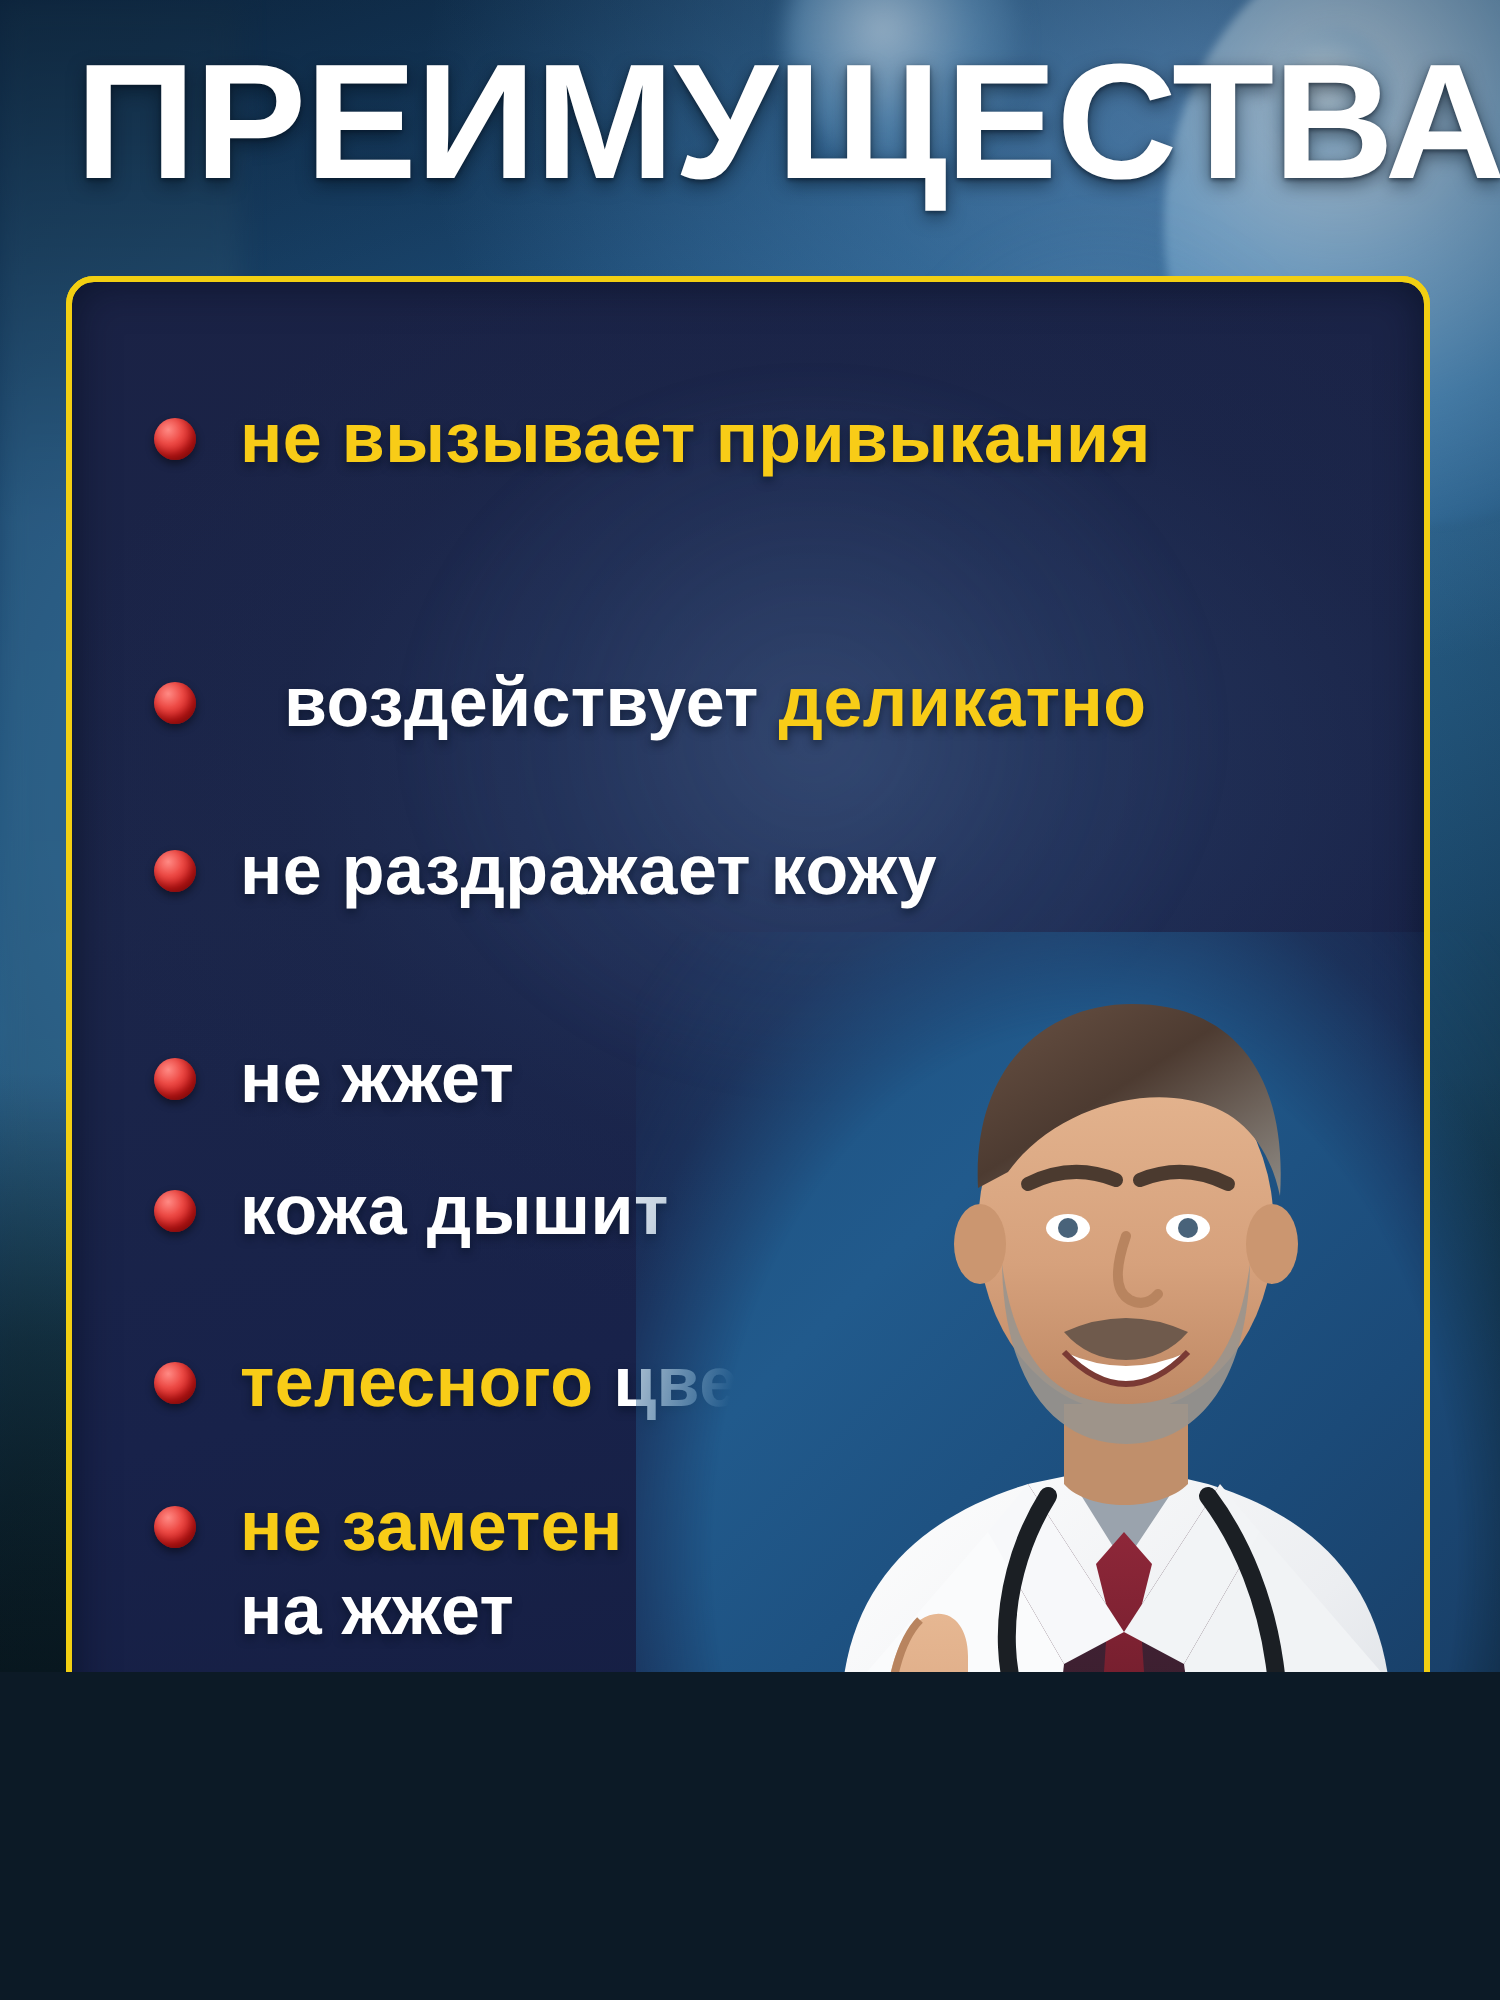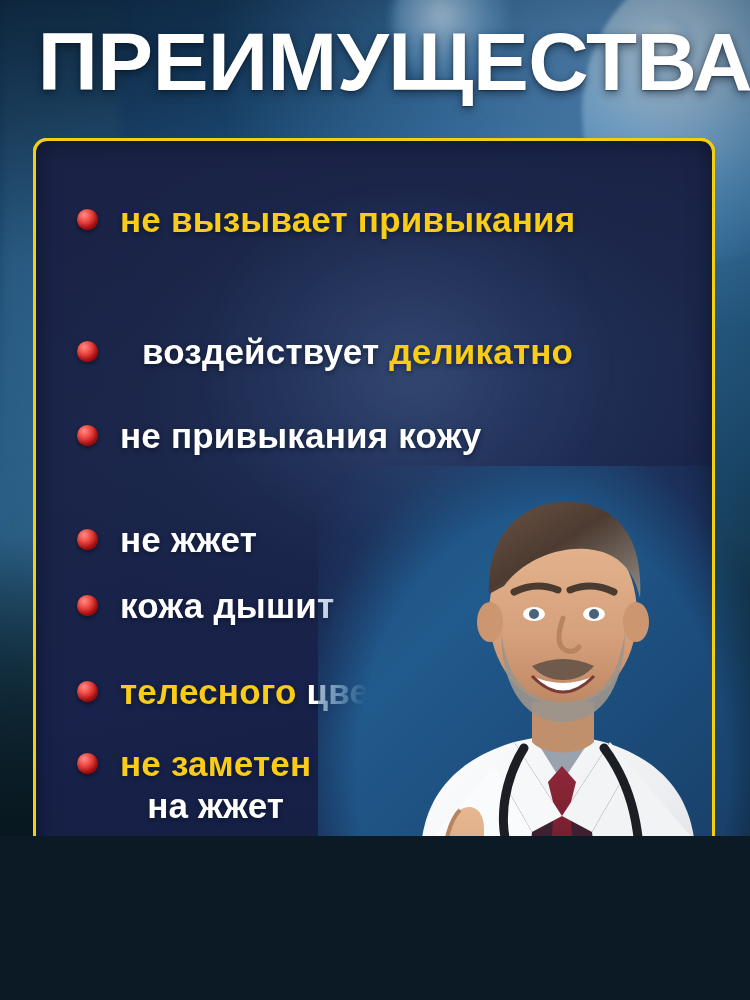--- a/index.html
+++ b/index.html
@@ -124,21 +124,20 @@
     padding: 46px 0 0 0;
     margin: 0;
     list-style: none;
   }
   .item {
     position: absolute;
     left: 41px;
     display: flex;
     align-items: flex-start;
     gap: 22px;
-    text-align: center;
   }
   .bullet {
     flex: 0 0 auto;
     width: 21px; height: 21px;
     margin-top: 10px;
     border-radius: 50%;
     background: radial-gradient(circle at 34% 28%, #ff8a84 0%, #ee4b46 34%, #cf1c1c 66%, #8d0d10 100%);
     box-shadow: 0 2px 4px rgba(0,0,0,.45), inset -2px -3px 5px rgba(90,0,0,.5);
   }
   .lines {
@@ -205,21 +204,21 @@
         </li>
         <li class="item" style="top: 190px; gap: 44px;">
           <span class="bullet"></span>
           <div class="lines">
             <div><span>воздействует </span><span class="hl">деликатно</span></div>
           </div>
         </li>
         <li class="item" style="top: 274px;">
           <span class="bullet"></span>
           <div class="lines">
-            <div><span>не привыкания кожу</span></div>
+            <div><span>не раздражает кожу</span></div>
           </div>
         </li>
         <li class="item" style="top: 358px; margin-top: 20px;">
           <span class="bullet"></span>
           <div class="lines">
             <div><span>не жжет</span></div>
           </div>
         </li>
         <li class="item" style="top: 444px;">
           <span class="bullet"></span>

